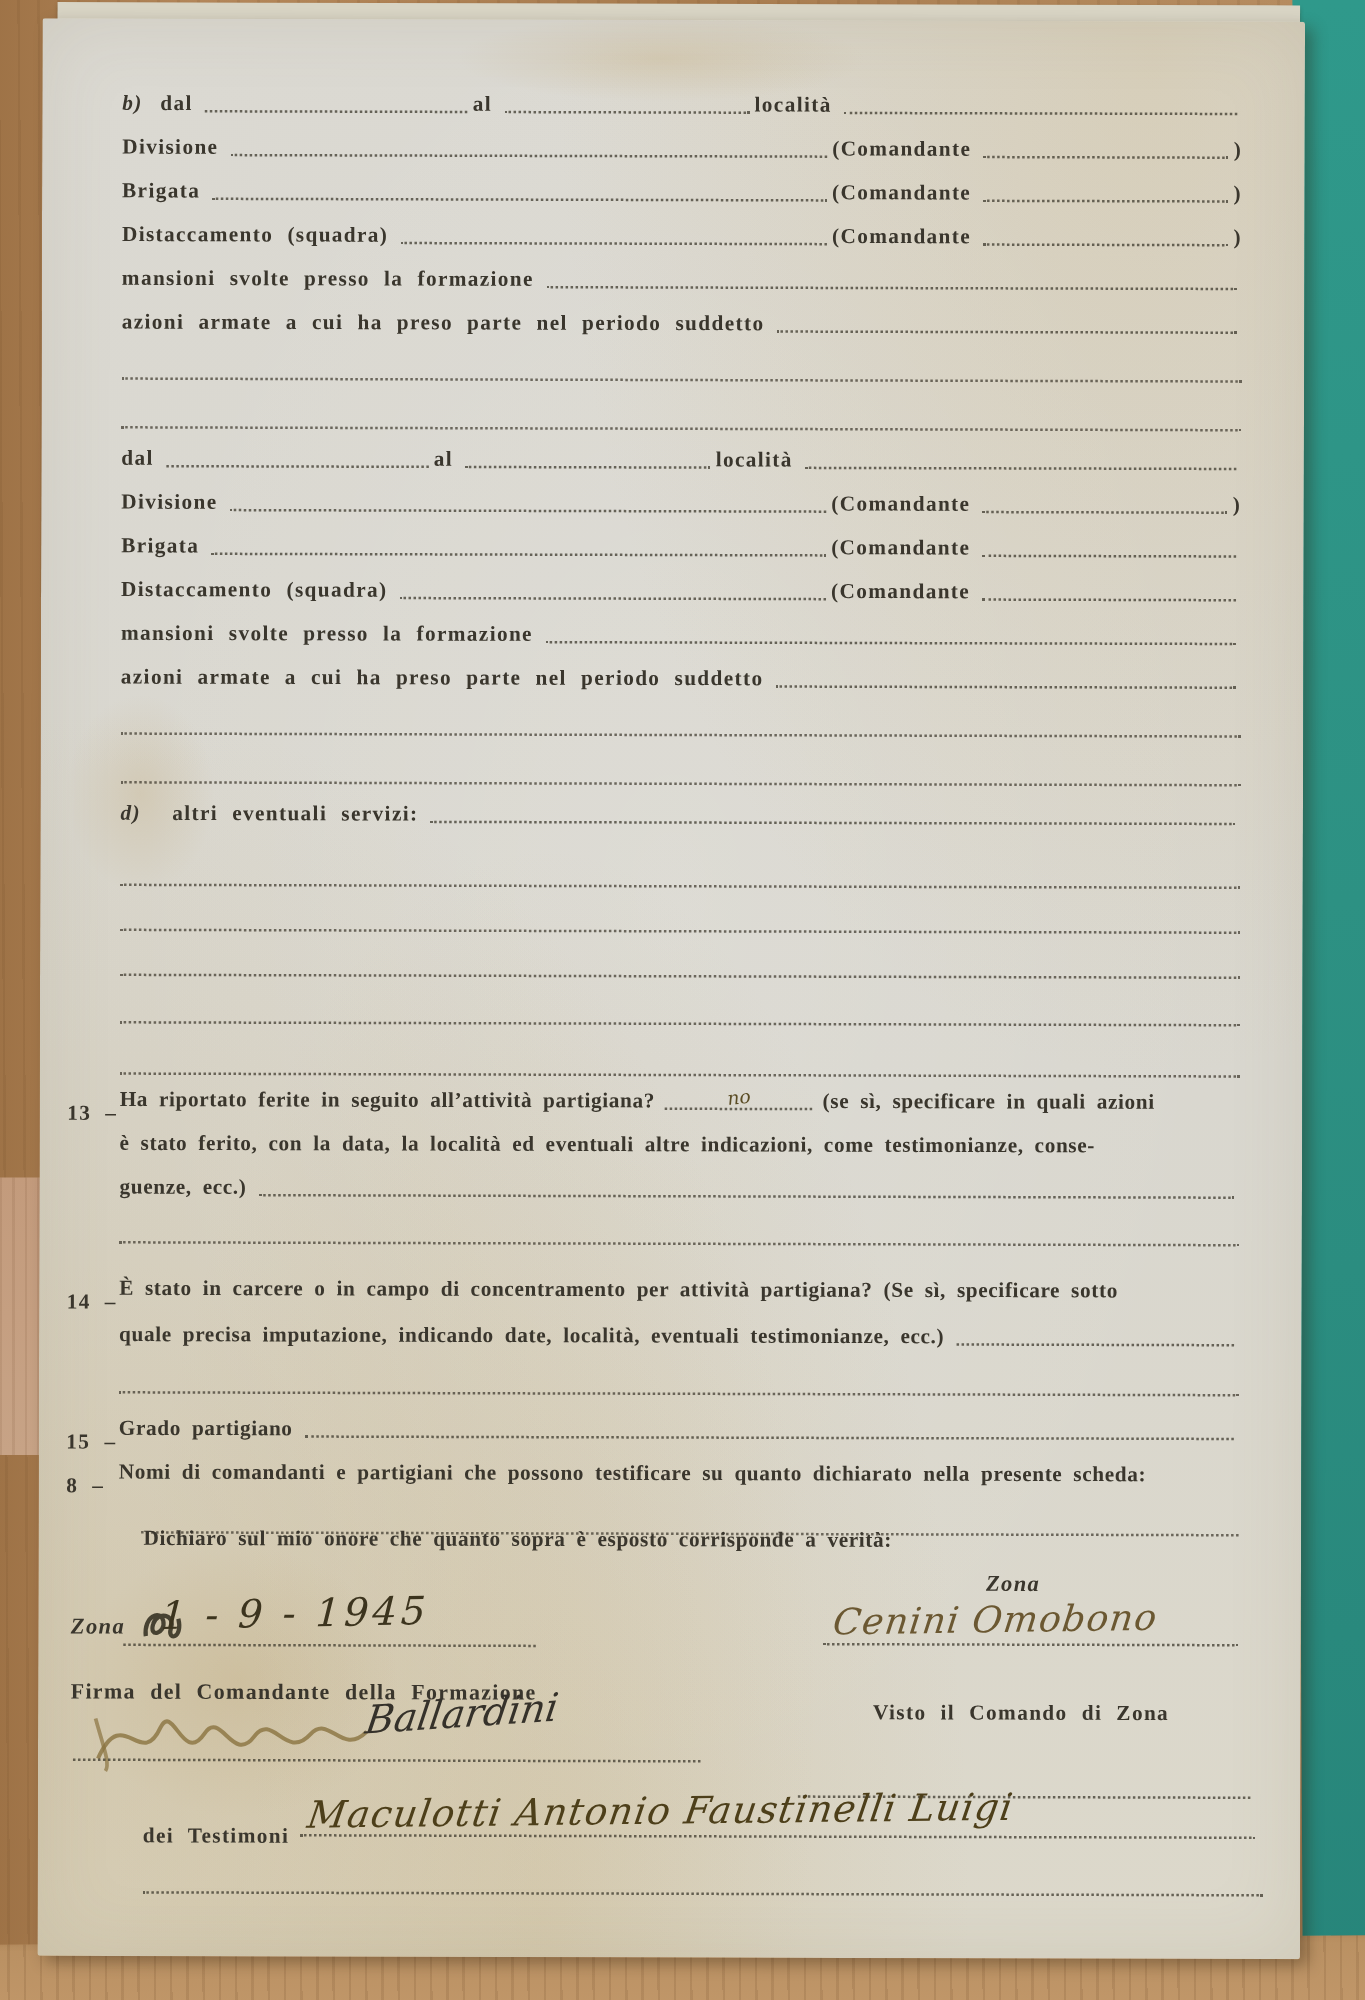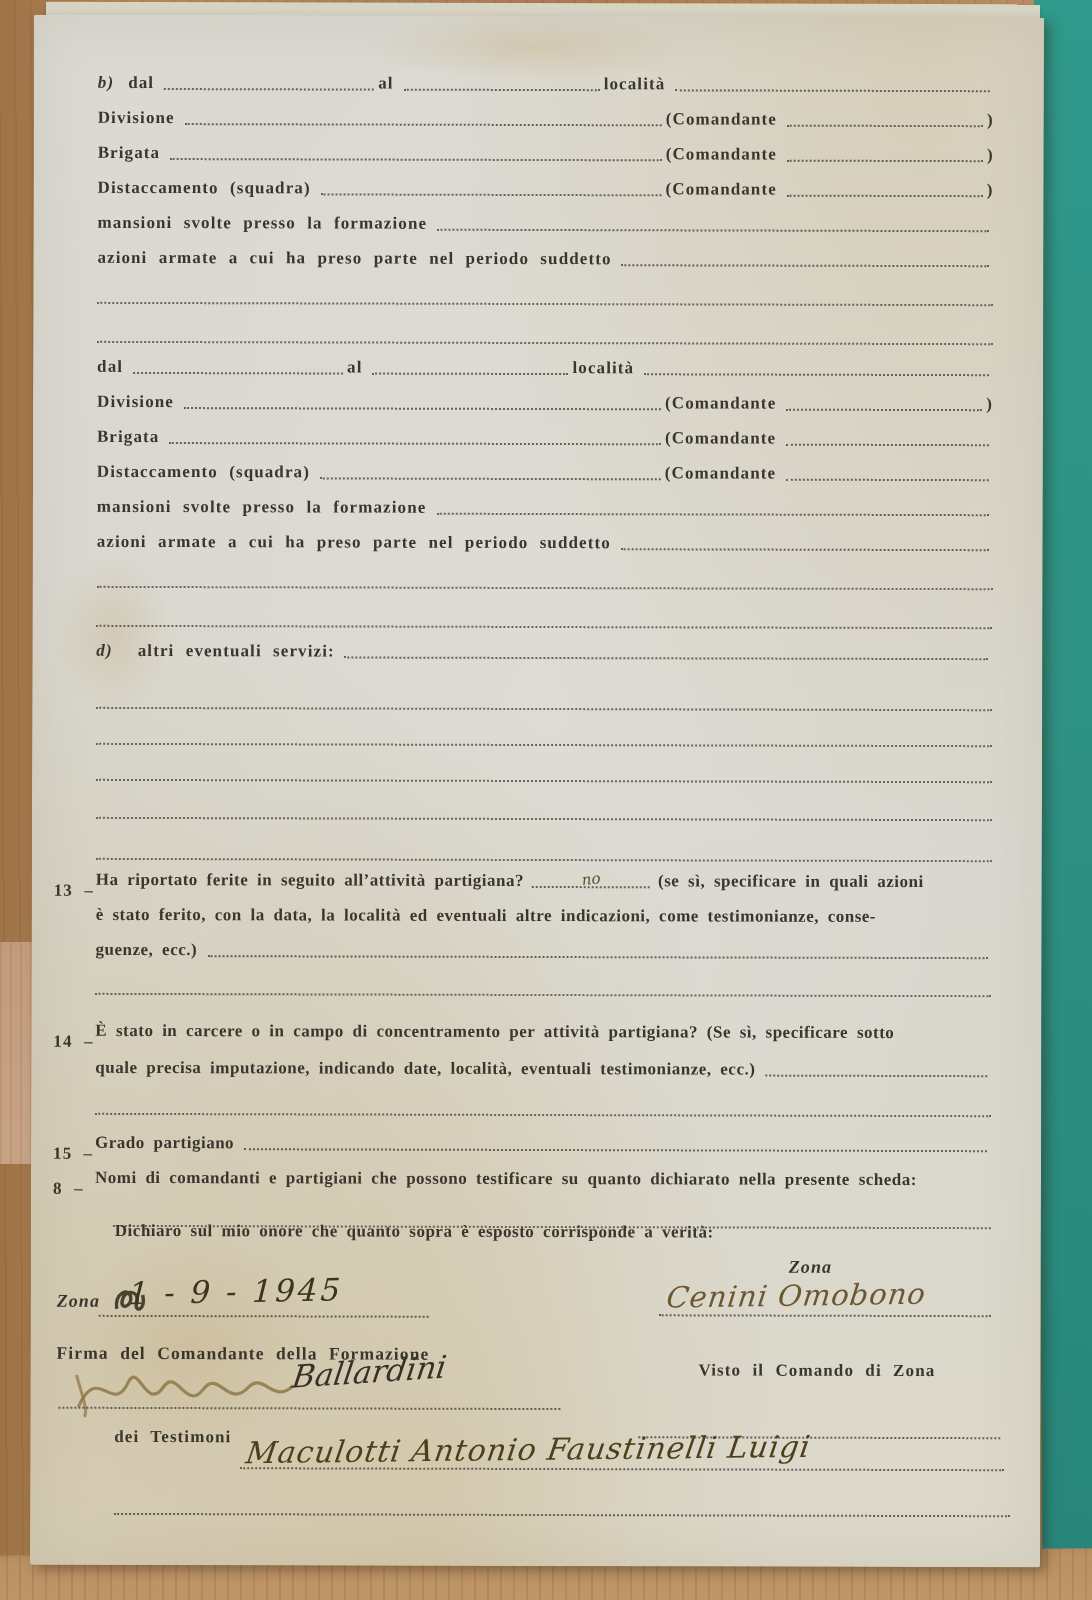--- a/index.html
+++ b/index.html
@@ -95,21 +95,21 @@
   .data-line { left:68px; top:1300px; width:330px; }
   .blot { left:80px; top:1266px; }
   .cenini-line { left:628px; top:1298px; width:332px; }
   .cenini-hw { left:636px; top:1262px; }
   .cmd-lbl { left:26px; top:1328px; font-size:17.5px; }
   .visto-lbl { left:668px; top:1344px; }
   .scrawl { left:38px; top:1342px; }
   .ballardini-hw { left:262px; top:1338px; }
   .cmd-line { left:28px; top:1392px; width:502px; }
   .visto-line { left:608px; top:1420px; width:362px; }
-  .test-lbl { left:84px; top:1412px;text-align:center; }
+  .test-lbl { left:84px; top:1444px;text-align:center; }
   .test-hw { left:216px; top:1416px; }
   .test-line { left:210px; top:1452px; width:764px; }
   .final-line { left:84px; top:1498px; width:896px; }
   .absline { border-bottom:2px dotted rgba(62,57,46,.75); height:0; }
 </style>
 </head>
 <body>
 
 <div class="scene">
   <div class="wood"></div>

